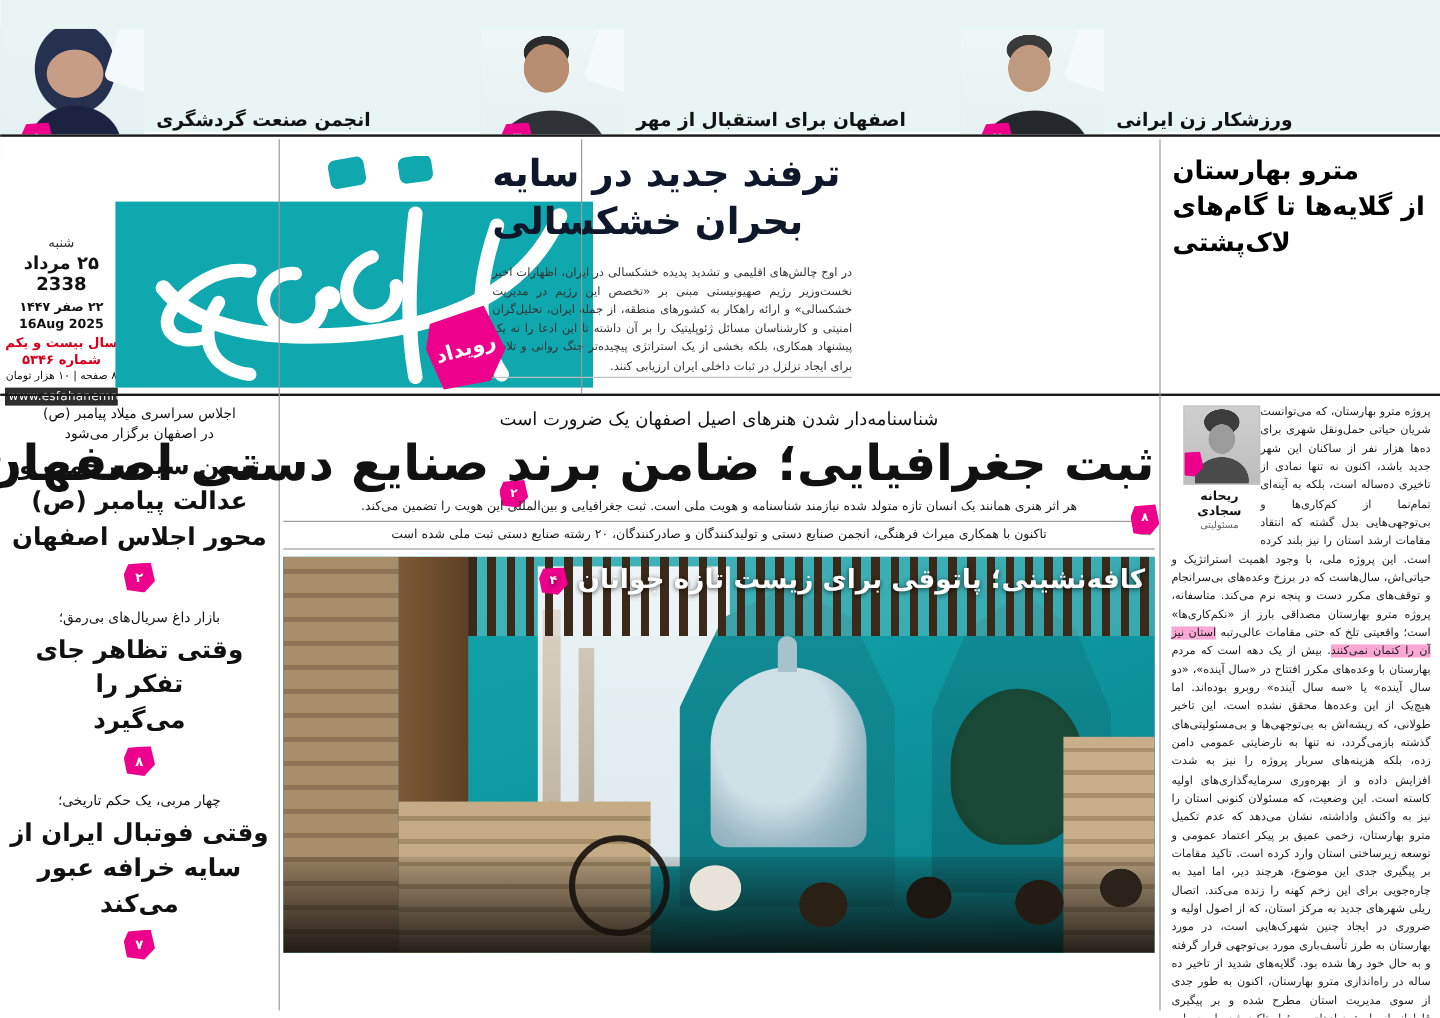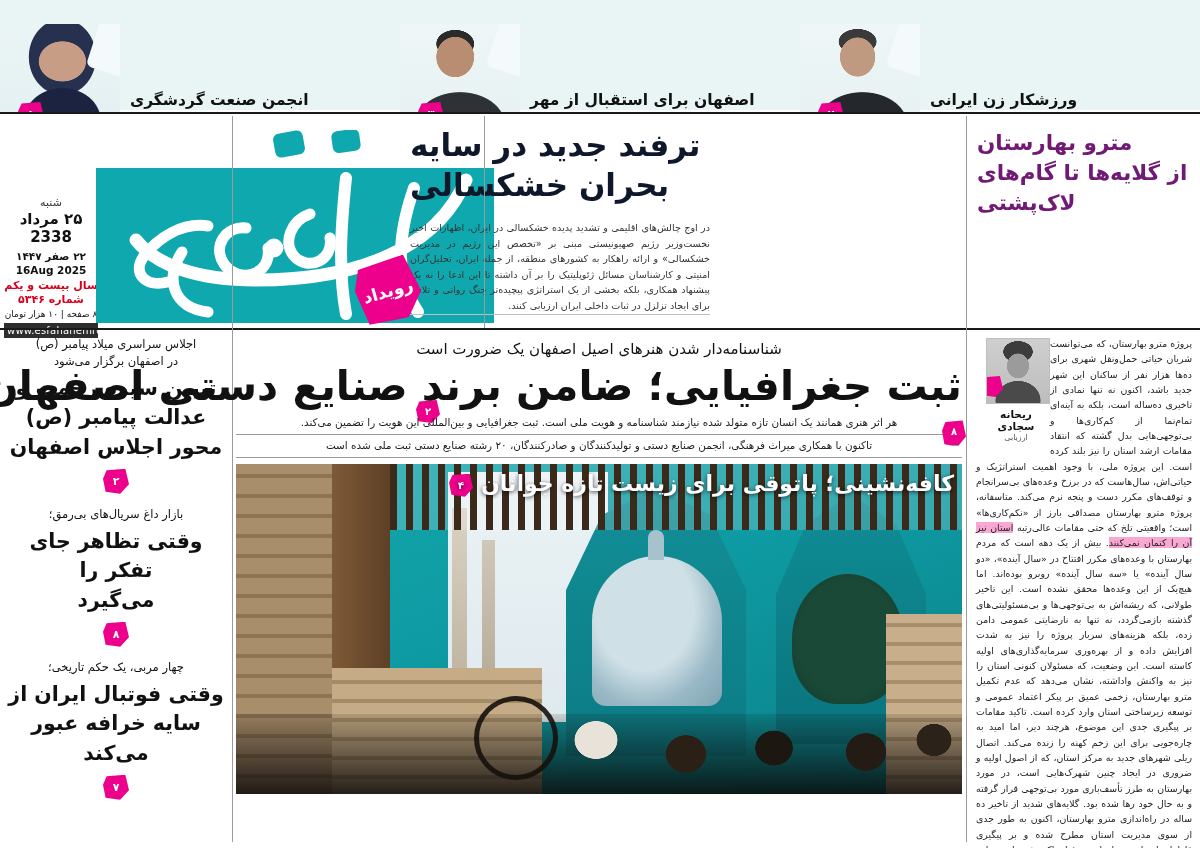--- a/index.html
+++ b/index.html
@@ -114,21 +114,21 @@
   .center-pagebadge{
     position:absolute;right:760px;top:288px;width:24px;height:23px;
     background:#ec008c;color:#fff;font-size:10px;font-weight:bold;
     display:flex;align-items:center;justify-content:center;
     clip-path:polygon(14% 6%,86% 0%,100% 62%,66% 100%,10% 92%,0% 40%);
   }
   .edit-head{
     position:absolute;right:8px;top:16px;width:215px;text-align:left;direction:rtl;
   }
   .edit-head h2{
-    margin:0;font-size:21.5px;line-height:1.4;font-weight:bold;color:#701a75;
+    margin:0;font-size:21.5px;line-height:1.4;font-weight:bold;color:#000000;
     letter-spacing:-0.2px;
   }
 
   
   .body-rule{position:absolute;left:0;top:328px;width:1200px;height:2px;background:#1a1a1a;}
 
   
   .edit-col{
     position:absolute;right:8px;top:336px;width:216px;height:500px;
   }
@@ -362,21 +362,21 @@
   <div class="vr1"></div>
   <div class="vr2"></div>
   <div class="vr3"></div>
 
   <div class="edit-col">
     <div class="edit-author">
       <div class="author-photo">
         <div class="pinkblob"></div>
       </div>
       <div class="name">ریحانه سجادی</div>
-      <div class="role">ارزیابی</div>
+      <div class="role">مسئولیتی</div>
     </div>
     <div class="edit-body"><span>پروژه مترو بهارستان، که می‌توانست شریان حیاتی حمل‌ونقل شهری برای ده‌ها هزار نفر از ساکنان این شهر جدید باشد، اکنون نه تنها نمادی از تاخیری ده‌ساله است، بلکه به آینه‌ای تمام‌نما از کم‌کاری‌ها و بی‌توجهی‌هایی بدل گشته که انتقاد مقامات ارشد استان را نیز بلند کرده است. این پروژه ملی، با وجود اهمیت استراتژیک و حیاتی‌اش، سال‌هاست که در برزخ وعده‌های بی‌سرانجام و توقف‌های مکرر دست و پنجه نرم می‌کند. متاسفانه، پروژه مترو بهارستان مصداقی بارز از «نکم‌کاری‌ها» است؛ واقعیتی تلخ که حتی مقامات عالی‌رتبه </span><span class="hl">استان نیز آن را کتمان نمی‌کنند</span><span>. بیش از یک دهه است که مردم بهارستان با وعده‌های مکرر افتتاح در «سال آینده»، «دو سال آینده» یا «سه سال آینده» روبرو بوده‌اند. اما هیچ‌یک از این وعده‌ها محقق نشده است. این تاخیر طولانی، که ریشه‌اش به بی‌توجهی‌ها و بی‌مسئولیتی‌های گذشته بازمی‌گردد، نه تنها به نارضایتی عمومی دامن زده، بلکه هزینه‌های سربار پروژه را نیز به شدت افزایش داده و از بهره‌وری سرمایه‌گذاری‌های اولیه کاسته است. این وضعیت، که مسئولان کنونی استان را نیز به واکنش واداشته، نشان می‌دهد که عدم تکمیل مترو بهارستان، زخمی عمیق بر پیکر اعتماد عمومی و توسعه زیرساختی استان وارد کرده است. تاکید مقامات بر پیگیری جدی این موضوع، هرچند دیر، اما امید به چاره‌جویی برای این زخم کهنه را زنده می‌کند. اتصال ریلی شهرهای جدید به مرکز استان، که از اصول اولیه و ضروری در ایجاد چنین شهرک‌هایی است، در مورد بهارستان به طرز تأسف‌باری مورد بی‌توجهی قرار گرفته و به حال خود رها شده بود. گلایه‌های شدید از تاخیر ده ساله در راه‌اندازی مترو بهارستان، اکنون به طور جدی از سوی مدیریت استان مطرح شده و بر پیگیری قاطعانه از طریق نهادهای مسئول تاکید شده است. این نشان می‌دهد که صبر مقامات نیز از این وضعیت لبریز شده و دیگر نمی‌توان این پروژه را به دست فراموشی سپرد. این خط مترو، نه تنها برای کاهش ترافیک و آلودگی هوای شهر اصفهان حیاتی است، بلکه برای بهبود کیفیت زندگی و دسترسی ساکنان آن به امید به دسترسی آسان به مرکز استان در بهارستان ساکن شده‌اند، یک ضرورت است. مردم این شهر جدید، روزانه برای کار، تحصیل و سایر امور خود بین اصفهان و بهارستان تردد می‌کنند و این مسیر یکی از پرترددترین محورهای استان به شمار می‌رود. اینکه خط اول مترو اصفهان تا هزار جریب و بالاتر از آن آمده و تنها نیاز به اتصال به بهارستان دارد، وضعیت را بغرنج‌تر می‌کند؛ چراکه این بخش ناتمام مطالبه‌ای به حق را معلق نگه داشته است.</span></div>
 
   </div>
 
   <div class="side-col">
 
     <div class="side-item">
       <div class="kicker" style="white-space:pre-line">اجلاس سراسری میلاد پیامبر (ص)
 در اصفهان برگزار می‌شود</div>

